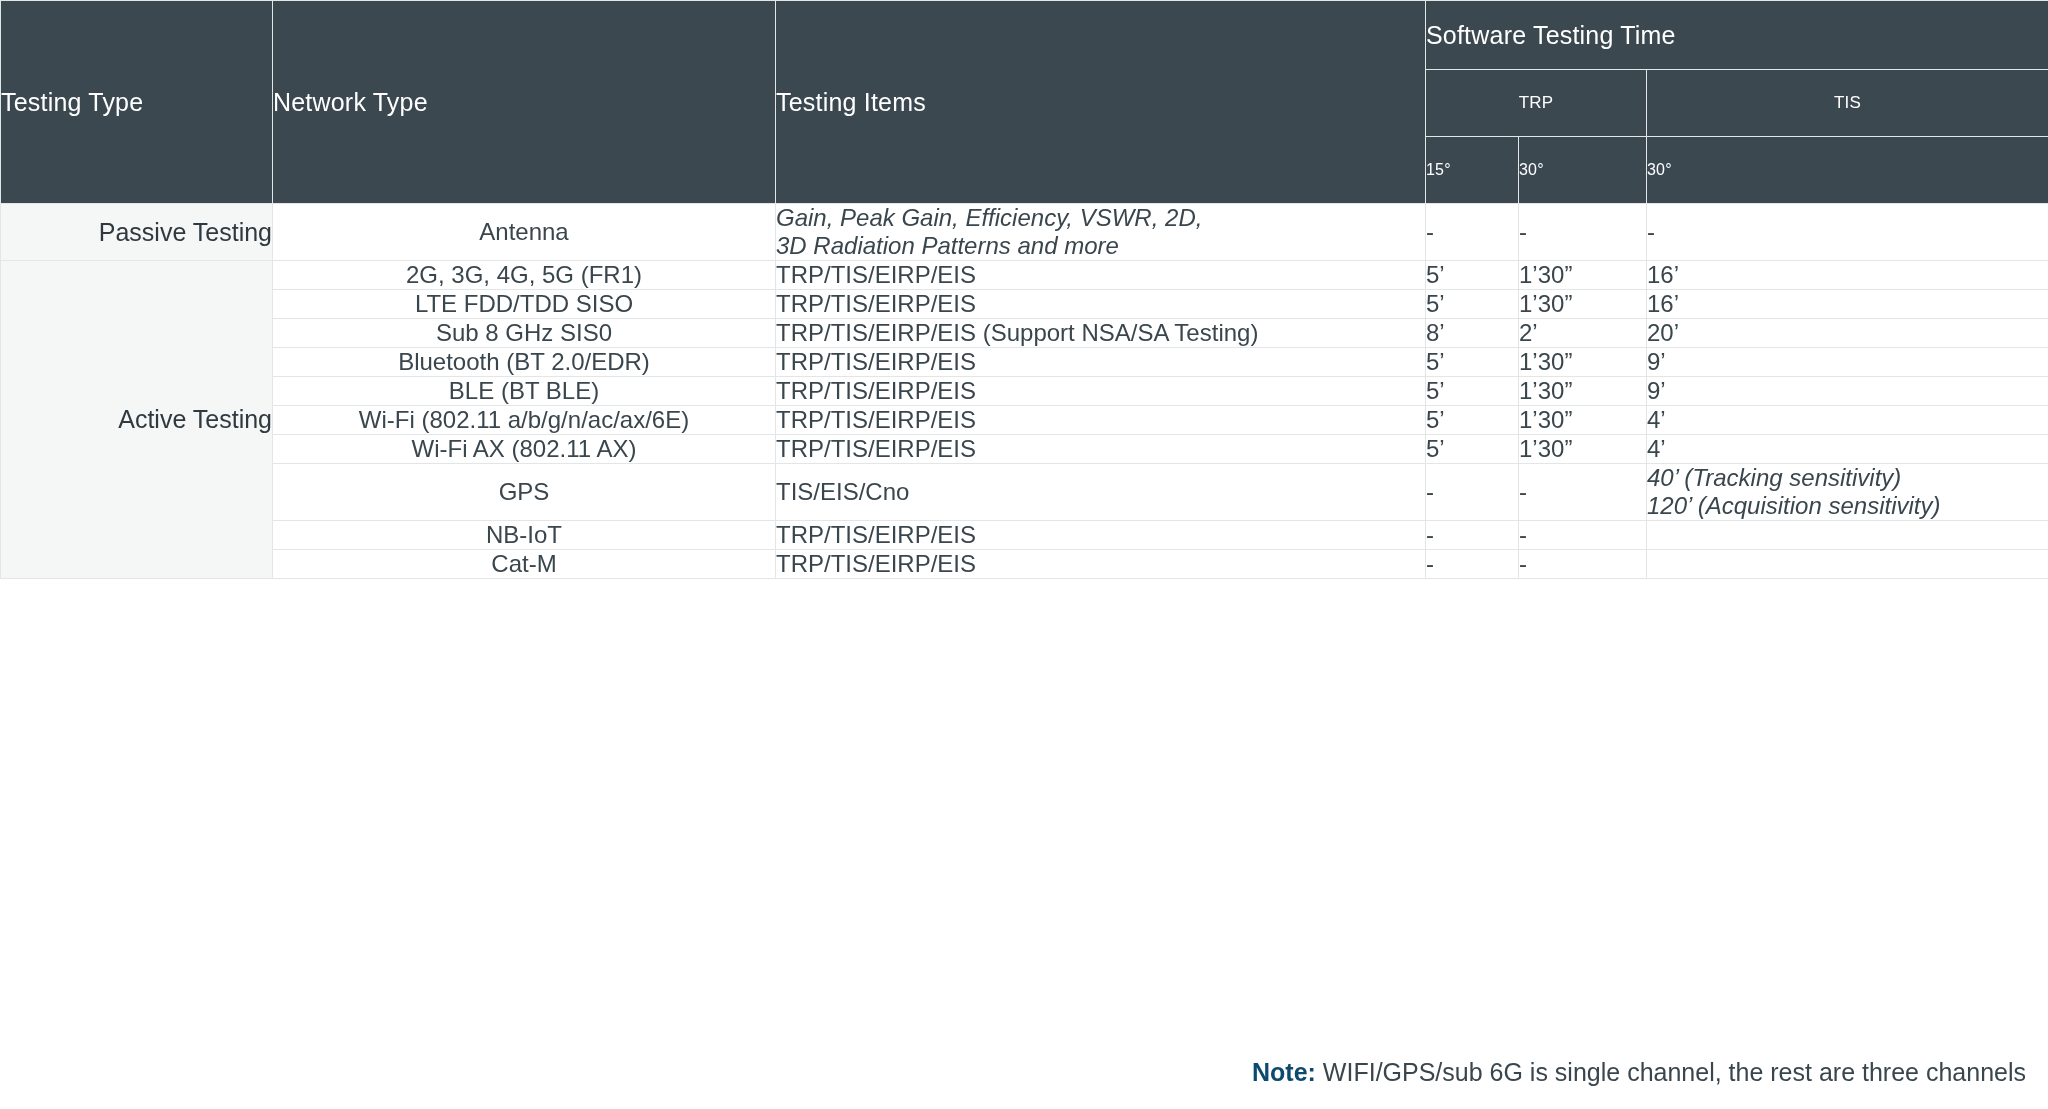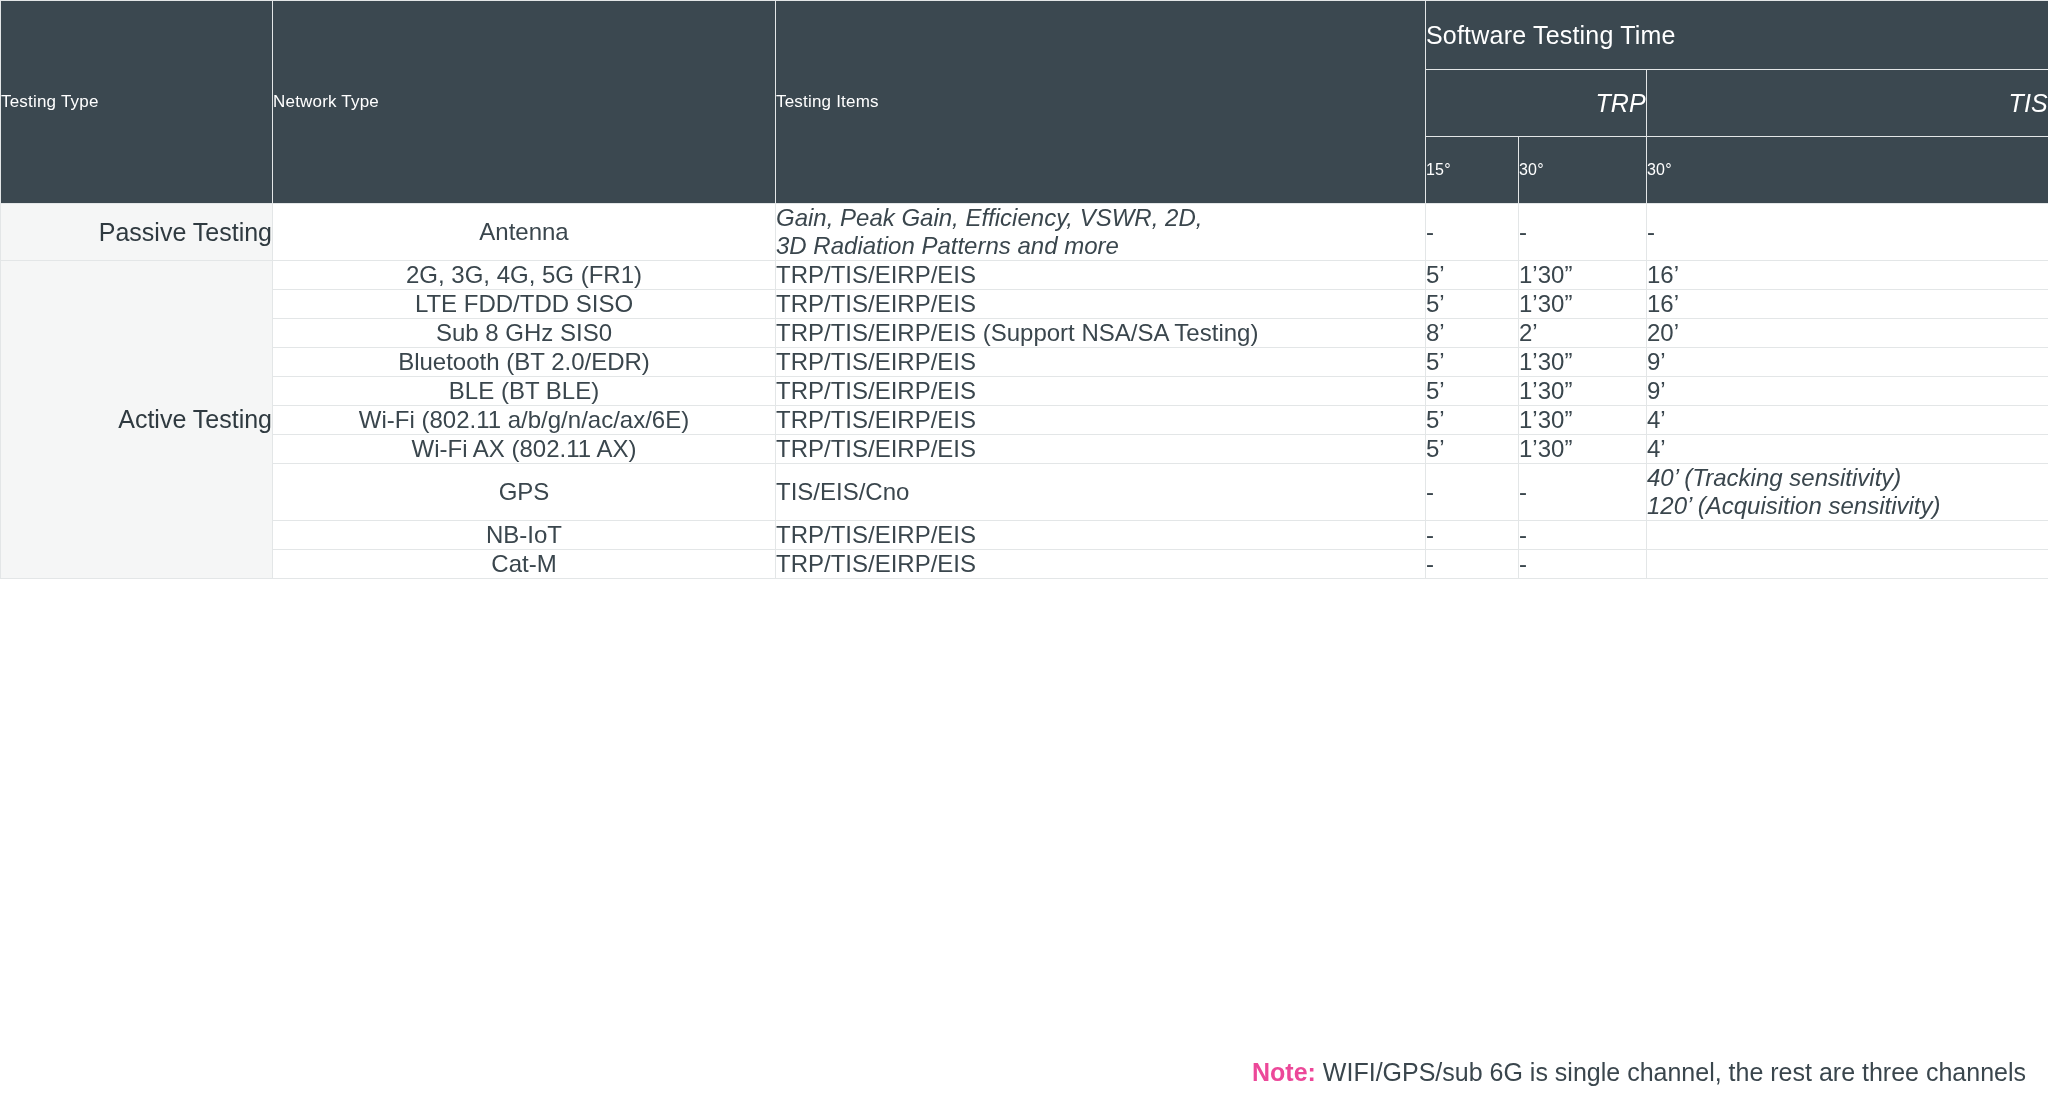--- a/index.html
+++ b/index.html
@@ -29,40 +29,39 @@
     border: 1px solid #e3e6e7;
     padding: 0;
     vertical-align: middle;
     font-weight: normal;
   }
   
   thead th {
     background: #3b4850;
     color: #ffffff;
     border: 1px solid #4a565e;
-    font-size: 17px;
+    font-size: 25px;
     text-align: left;
     letter-spacing: 0.2px;
   }
   th.hd-main {
     padding: 0 0 0 43px;
     height: 200px;
   }
   th.hd-group {
     text-align: left;
     height: 68px;
     font-size: 25px;
     padding: 0;
   }
   th.hd-sub {
     padding: 0 0 0 32px;
     height: 66px;
-    font-size: 25px;
-    text-align: right;
-    font-style: italic;
+    font-size: 17px;
+    text-align: center;
   }
   th.hd-deg {
     padding: 0 0 0 32px;
     height: 66px;
     font-size: 16px;
     text-align: left;
   }
   
   tbody td {
     background: #ffffff;
@@ -93,21 +92,21 @@
   .note {
     position: absolute;
     right: 22px;
     bottom: 22px;
     font-size: 25px;
     color: #3a464d;
     white-space: nowrap;
   }
   .note b {
     font-weight: bold;
-    color: #ec4899;
+    color: #0c4a6e;
   }
   .colw-1 { width: 272px; }
   .colw-2 { width: 503px; }
   .colw-3 { width: 650px; }
   .colw-4 { width: 93px; }
   .colw-5 { width: 128px; }
   .colw-6 { width: 402px; }
 </style>
 </head>
 <body>

